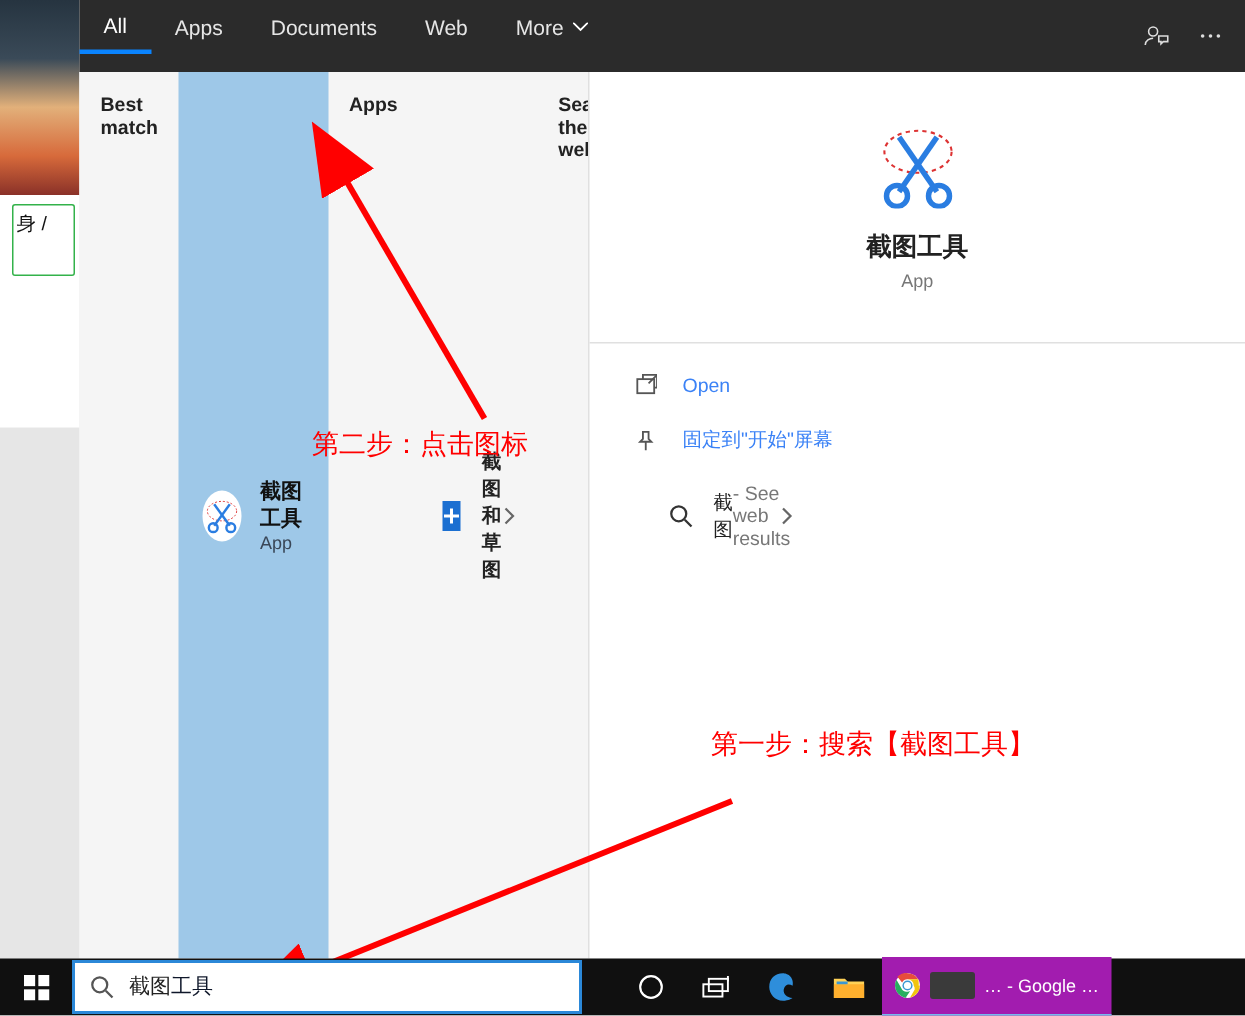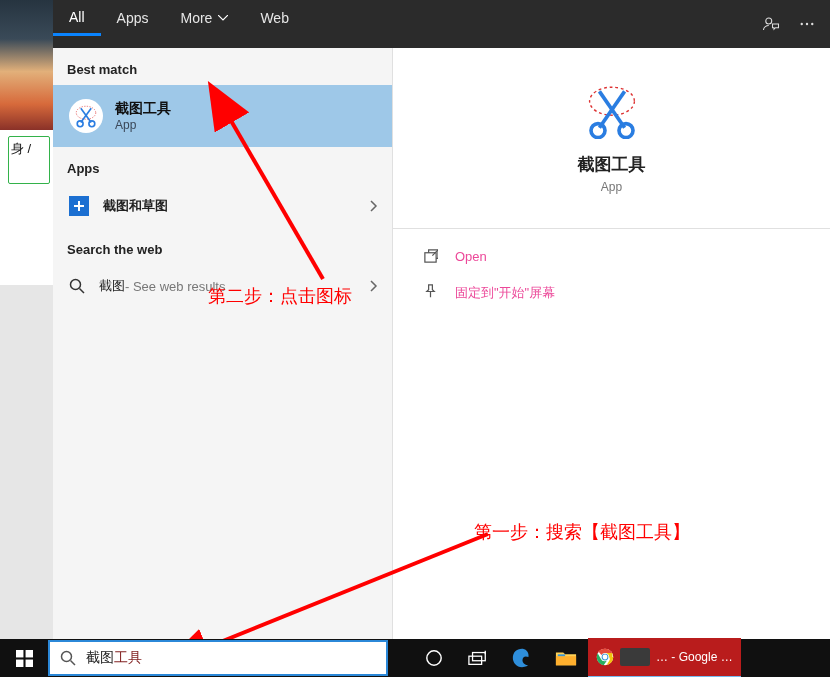--- a/index.html
+++ b/index.html
@@ -8,75 +8,76 @@
 .desktop-sliver .thumb{width:53px;height:130px;background:linear-gradient(180deg,#263440 0%,#3a4a58 30%,#e2b07a 55%,#d76a3b 80%,#8a3128 100%)}
 .desktop-sliver .card{margin:6px 4px 0 8px;width:36px;height:44px;border:1px solid #33b24a;border-radius:2px;background:#fff;color:#111;font-size:13px;line-height:20px;padding:2px 2px 0 2px}
 .header{position:absolute;left:53px;top:0;right:0;height:48px;background:#2b2b2b;color:#fff;display:flex;align-items:center}
 .tabs{display:flex;align-items:stretch;height:48px}
 .tab{padding:0 16px;display:flex;align-items:center;color:#e6e6e6;font-size:14px;cursor:pointer;height:36px;box-sizing:border-box}
 .tab.active{border-bottom:3px solid #0a84ff;color:#fff}
 .tab.more .chev{margin-left:6px}
 .header-right{margin-left:auto;display:flex;align-items:center;padding-right:14px;gap:18px}
 .header-right .icon{color:#e6e6e6;cursor:pointer}
 .panel{position:absolute;left:53px;top:48px;right:0;height:591px;background:#f7f7f7;display:flex}
-.left-col{width:339px;background:#f5f5f5;display:flex;flex-direction:column}
+.left-col{width:339px;background:#f5f5f5;display:flex;}
 .right-col{flex:1;background:#fff;border-left:1px solid #e0e0e0}
 .section-hdr{padding:14px 14px 8px 14px;font-weight:600;color:#222;font-size:13px}
 .best-match{display:flex;align-items:center;padding:14px 16px;background:#9ec8e8;cursor:pointer}
 .best-match .icon-wrap{width:34px;height:34px;border-radius:50%;background:#fff;display:flex;align-items:center;justify-content:center;margin-right:12px}
 .best-match .title{font-weight:600;font-size:14px;color:#111}
 .best-match .sub{font-size:12px;color:#3a4758}
 .app-row{display:flex;align-items:center;padding:12px 16px;cursor:pointer;position:relative}
 .app-row .sq{width:20px;height:20px;background:#1b6fd1;display:flex;align-items:center;justify-content:center;margin-right:14px}
 .app-row .chev,.web-row .chev{position:absolute;right:14px;color:#666}
 .web-row{display:flex;align-items:center;padding:12px 16px;cursor:pointer;position:relative}
 .web-row .mag{margin-right:14px}
 .web-row .dim{color:#777}
 .preview-hdr{height:180px;border-bottom:1px solid #e0e0e0;display:flex;flex-direction:column;align-items:center;justify-content:center}
 .preview-hdr .big-icon{width:56px;height:56px;margin-bottom:14px}
 .preview-hdr .ptitle{font-size:17px;color:#222;font-weight:600;margin-bottom:4px}
 .preview-hdr .psub{font-size:12px;color:#777}
 .actions{padding:10px 0}
-.action{display:flex;align-items:flex-start;padding:10px 28px;cursor:pointer;font-size:13px;color:#ec4899}
+.action{display:flex;align-items:flex-end;padding:10px 28px;cursor:pointer;font-size:13px;color:#3b82f6}
 .action .aicon{width:18px;display:flex;justify-content:center;margin-right:16px;color:#555}
 .taskbar{position:absolute;left:0;right:0;bottom:0;height:38px;background:#101010;display:flex;align-items:stretch;color:#fff}
 .start-btn{width:48px;display:flex;align-items:center;justify-content:center;cursor:pointer}
 .search-box{width:336px;background:#fff;border:2px solid #2b88d8;display:flex;align-items:center;margin:1px 0}
 .search-box .mag{margin:0 10px;color:#555}
 .search-box input{border:none;outline:none;font-size:14px;background:transparent;flex:1;color:#222}
 .task-icons{display:flex;align-items:center;margin-left:24px}
 .tb-item{width:44px;height:38px;display:flex;align-items:center;justify-content:center;cursor:pointer}
 .tb-app{display:flex;align-items:center;height:38px;padding:0 8px;gap:6px;cursor:pointer;font-size:12px;color:#fff}
-.tb-app.active{border-bottom:2px solid #76b9ed;background:#b91c1c}
+.tb-app.active{border-bottom:2px solid #76b9ed;background:#a21caf}
 .annot{position:absolute;color:#f00;font-size:18px;font-weight:400;font-family:"Microsoft YaHei",sans-serif;pointer-events:none}
 svg{display:block}
 </style>
 </head>
 <body>
 
 <div id="stage">
 
   <div class="desktop-sliver">
     <div class="thumb"></div>
     <div class="card">身 /</div>
   </div>
 
   <div class="header">
     <div class="tabs">
       <div class="tab active">All</div>
       <div class="tab">Apps</div>
+      <div class="tab">Documents</div>
+      <div class="tab">Web</div>
       <div class="tab more">
         <span>More</span>
         <span class="chev">
           <svg width="10" height="6" viewBox="0 0 10 6">
               <path d="M0 0 L5 5 L10 0" stroke="#fff" stroke-width="1.2" fill="none"></path>
             </svg>
         </span>
       </div>
-      <div class="tab">Web</div>
     </div>
     <div class="header-right">
       <span class="icon">
         <svg width="18" height="18" viewBox="0 0 24 24" fill="none" stroke="#ddd" stroke-width="1.4">
           <circle cx="9" cy="8" r="4"></circle>
             <path d="M2 20c0-4 4-6 7-6"></path>
             <path d="M14 12h8v5h-4l-2 2v-2h-2z"></path>
         </svg>
       </span>
       <span class="icon">
@@ -176,21 +177,21 @@
               </svg>
           </span>
           <span>固定到"开始"屏幕</span>
         </div>
       </div>
     </div>
 
   </div>
 
   <div class="annot" style="left:208px;top:284px">第二步：点击图标</div>
-  <div class="annot" style="left:474px;top:520px">第一步：搜索【截图工具】</div>
+  <div class="annot" style="left:474px;top:484px">第一步：搜索【截图工具】</div>
 
   <svg style="position:absolute;left:0;top:0;pointer-events:none" width="830" height="677">
     <defs>
       <marker id="ah" markerWidth="12" markerHeight="10" refX="1" refY="5" orient="auto">
         <path d="M0 0 L12 5 L0 10 Z" fill="#f00"></path>
       </marker>
     </defs>
     <line x1="323" y1="279" x2="230" y2="119" stroke="#f00" stroke-width="4" marker-end="url(#ah)"></line>
     <line x1="488" y1="534" x2="203" y2="649" stroke="#f00" stroke-width="4" marker-end="url(#ah)"></line>
   </svg>
@@ -205,21 +206,21 @@
       </svg>
     </div>
     <div class="search-box">
       <span class="mag">
         <svg width="16" height="16" viewBox="0 0 16 16" fill="none" stroke="#555" stroke-width="1.5">
             <circle cx="6.5" cy="6.5" r="5"></circle>
             <path d="M10.5 10.5 L15 15"></path>
           </svg>
       </span>
       <span style="color:#222;font-size:14px">截图</span>
-        <span style="color:#7f1d1d;font-size:14px">工具</span>
+        <span style="color:#0f172a;font-size:14px">工具</span>
       <input type="text" style="width: 1px; opacity: 0;">
     </div>
 
     <div class="task-icons">
       <div class="tb-item">
         <svg width="18" height="18" viewBox="0 0 20 20" fill="none" stroke="#fff" stroke-width="1.6">
             <circle cx="10" cy="10" r="8"></circle>
           </svg>
       </div>
       <div class="tb-item">

